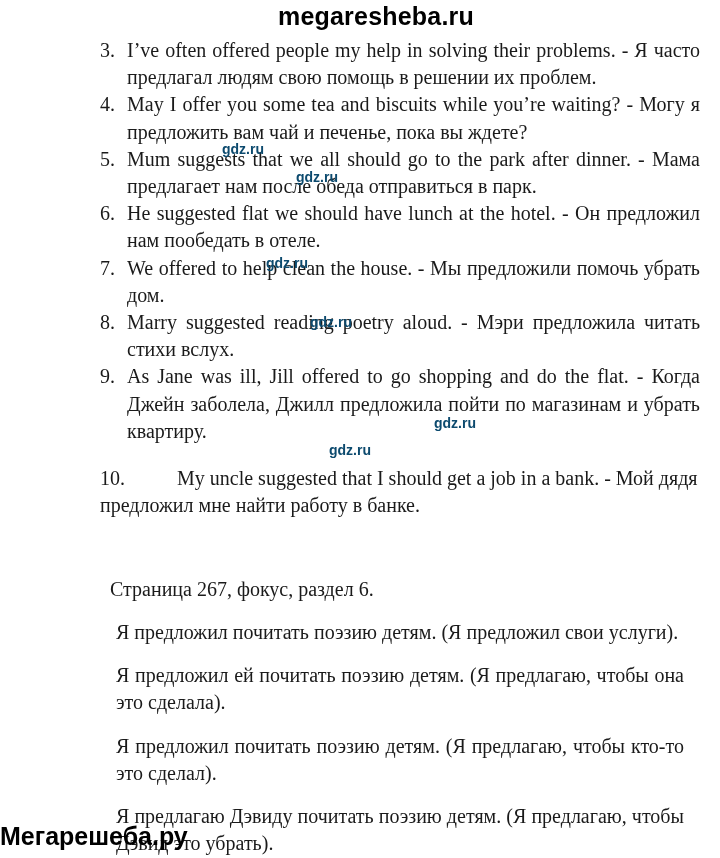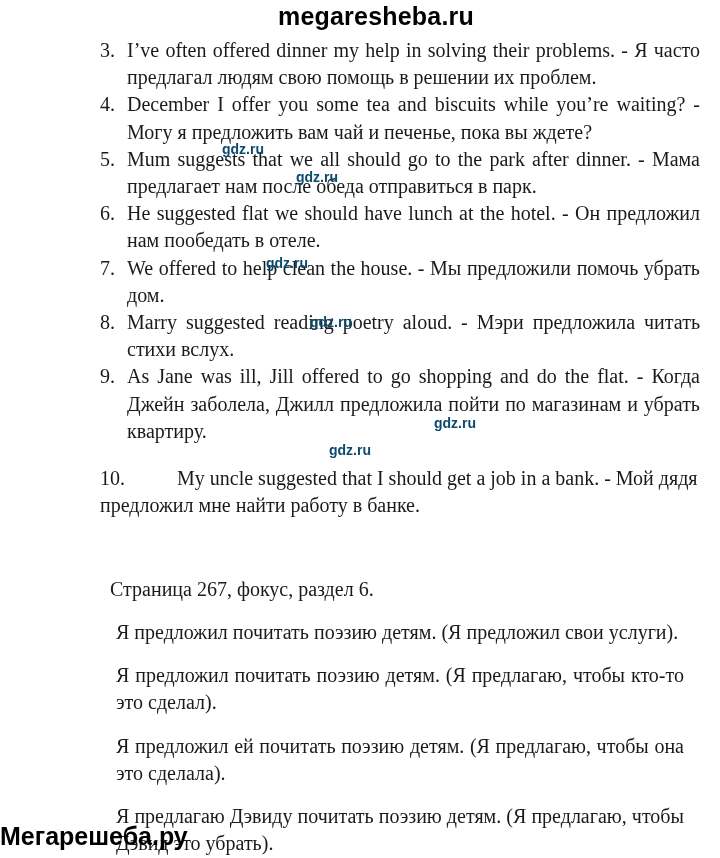--- a/index.html
+++ b/index.html
@@ -36,25 +36,25 @@
     }
   </style>
 </head>
 <body>
 
 <div class="site-header">megaresheba.ru</div>
 
 <ol class="list">
   <li class="item">
     <span class="num">3.</span>
-    <span class="text">I’ve often offered dinner my help in solving their problems. - Я часто предлагал людям свою помощь в решении их проблем.</span>
+    <span class="text">I’ve often offered people my help in solving their problems. - Я часто предлагал людям свою помощь в решении их проблем.</span>
   </li>
   <li class="item">
     <span class="num">4.</span>
-    <span class="text">December I offer you some tea and biscuits while you’re waiting? - Могу я предложить вам чай и печенье, пока вы ждете?</span>
+    <span class="text">May I offer you some tea and biscuits while you’re waiting? - Могу я предложить вам чай и печенье, пока вы ждете?</span>
   </li>
   <li class="item">
     <span class="num">5.</span>
     <span class="text">Mum suggests that we all should go to the park after dinner. - Мама предлагает нам после обеда отправиться в парк.</span>
   </li>
   <li class="item">
     <span class="num">6.</span>
     <span class="text">He suggested flat we should have lunch at the hotel. - Он предложил нам пообедать в отеле.</span>
   </li>
   <li class="item">
@@ -70,22 +70,22 @@
     <span class="text">As Jane was ill, Jill offered to go shopping and do the flat. - Когда Джейн заболела, Джилл предложила пойти по магазинам и убрать квартиру.</span>
   </li>
   <li class="item" style="padding-left:0;">
     <span class="num" style="position:static; display:inline-block; width:77px;margin-top:20px;">10.</span><span class="text" style="display:inline; text-align:left;">My uncle suggested that I should get a job in a bank. - Мой дядя предложил мне найти работу в банке.</span>
   </li>
 </ol>
 
 <div class="section">
   <p class="section-title">Страница 267, фокус, раздел 6.</p>
   <p class="para">Я предложил почитать поэзию детям. (Я предложил свои услуги).</p>
+  <p class="para">Я предложил ей почитать поэзию детям. (Я предлагаю, чтобы она это сделала).</p>
   <p class="para">Я предложил почитать поэзию детям. (Я предлагаю, чтобы кто-то это сделал).</p>
-  <p class="para">Я предложил ей почитать поэзию детям. (Я предлагаю, чтобы она это сделала).</p>
   <p class="para">Я предлагаю Дэвиду почитать поэзию детям. (Я предлагаю, чтобы Дэвид это убрать).</p>
 </div>
 
 <span class="wm" style="top:141px; left:222px;">gdz.ru</span>
 <span class="wm" style="top:169px; left:296px;">gdz.ru</span>
 <span class="wm" style="top:255px; left:266px;">gdz.ru</span>
 <span class="wm" style="top:314px; left:310px;">gdz.ru</span>
 <span class="wm" style="top:415px; left:434px;">gdz.ru</span>
 <span class="wm" style="top:442px; left:329px;">gdz.ru</span>
 

